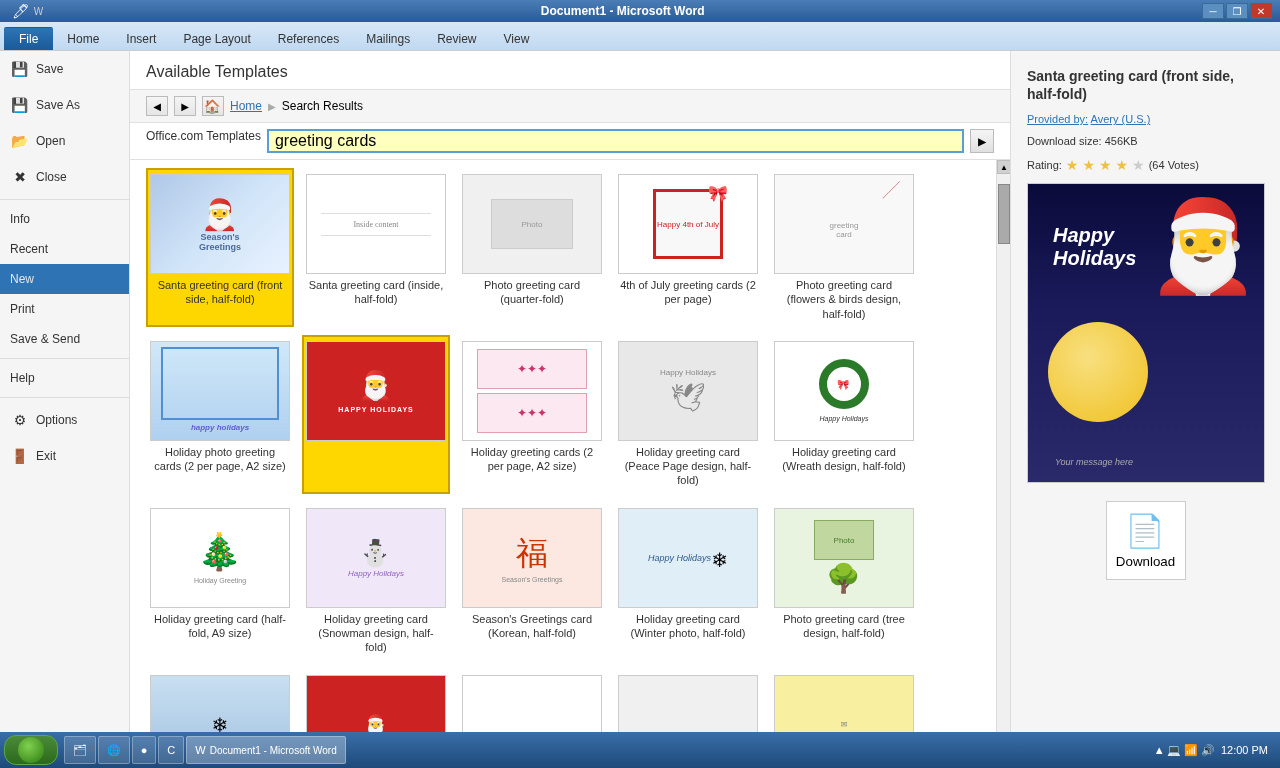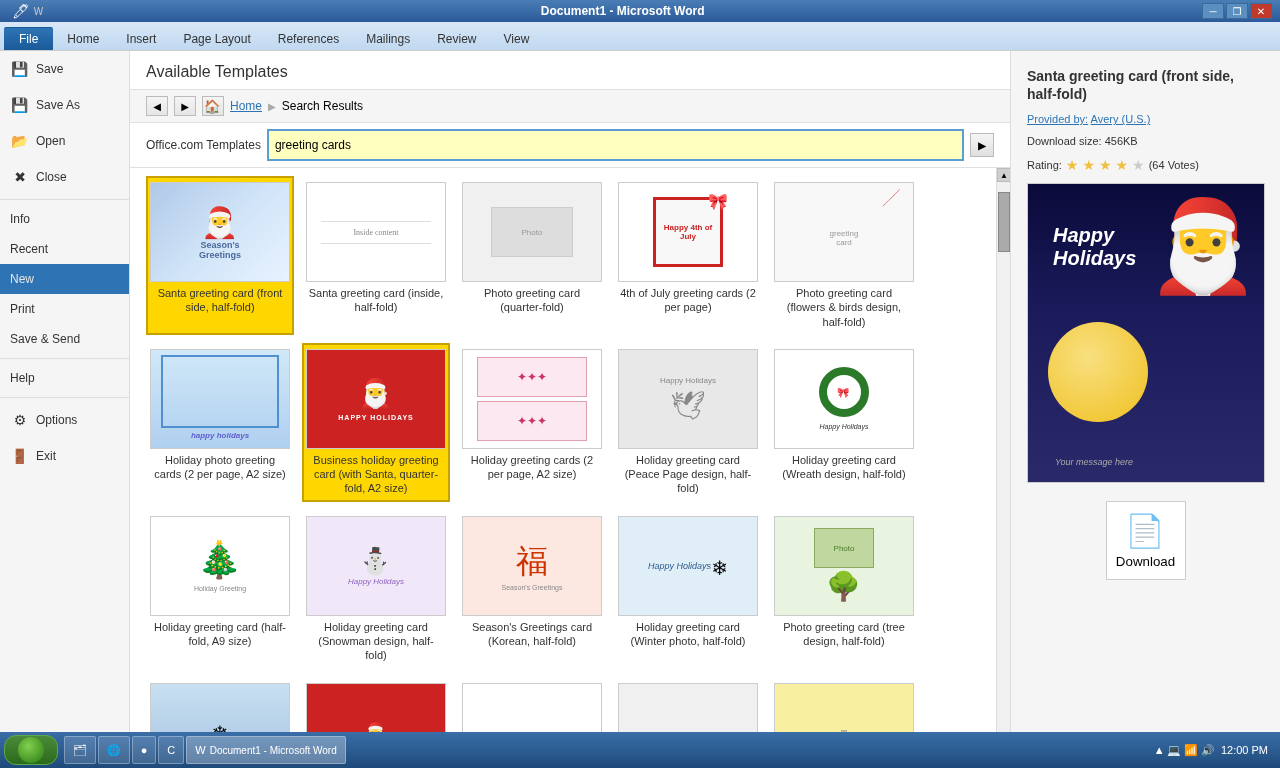--- a/index.html
+++ b/index.html
@@ -41,23 +41,23 @@
 
     
     .templates-header { padding: 12px 16px 8px; font-size: 16px; font-weight: normal; color: #333; border-bottom: 1px solid #e0e0e0; }
 
     
     .nav-bar { display: flex; align-items: center; padding: 6px 16px; background: #f5f5f5; border-bottom: 1px solid #e0e0e0; gap: 6px; }
     .nav-btn { width: 22px; height: 20px; background: linear-gradient(to bottom, #f5f5f5, #e5e5e5); border: 1px solid #bbb; cursor: pointer; display: flex; align-items: center; justify-content: center; font-size: 10px; }
     .nav-home { width: 22px; height: 20px; background: linear-gradient(to bottom, #f5f5f5, #e5e5e5); border: 1px solid #bbb; cursor: pointer; display: flex; align-items: center; justify-content: center; }
 
     
-    .search-bar { display: flex; align-items: center; padding: 6px 16px; border-bottom: 1px solid #e0e0e0; gap: 6px; }
+    .search-bar { display: flex; padding: 6px 16px; border-bottom: 1px solid #e0e0e0; gap: 6px; }
     .search-label { font-size: 12px; color: #333; }
-    .search-input { flex: 1; height: 32px; border: 2px solid #5a9fd4; padding: 2px 6px; font-size: 12px; outline: none; background: #ffffc0; }
+    .search-input { flex: 1; height: 24px; border: 2px solid #5a9fd4; padding: 2px 6px; font-size: 16px; outline: none; background: #ffffc0; }
     .search-go { width: 24px; height: 24px; background: linear-gradient(to bottom, #f5f5f5, #e0e0e0); border: 1px solid #bbb; cursor: pointer; display: flex; align-items: center; justify-content: center; font-size: 10px; font-weight: bold; }
 
     
     .templates-area { display: flex; flex: 1; overflow: hidden; }
     .templates-grid { flex: 1; overflow-y: auto; padding: 8px 16px; }
     .templates-scroll { width: 14px; background: #f0f0f0; border-left: 1px solid #ddd; display: flex; flex-direction: column; }
     .scroll-btn { width: 14px; height: 14px; background: #d0d0d0; border: 1px solid #bbb; display: flex; align-items: center; justify-content: center; cursor: pointer; font-size: 8px; }
     .scroll-track { flex: 1; background: #f0f0f0; position: relative; }
     .scroll-thumb { position: absolute; top: 10px; width: 12px; height: 60px; background: #aaa; border: 1px solid #888; left: 1px; }
 
@@ -305,21 +305,21 @@
                 <div style="width:60%;height:50px;background:#ddd;border:1px solid #ccc;display:flex;align-items:center;justify-content:center;font-size:8px;color:#999;">Photo</div>
               </div>
             </div>
             <div class="template-label">Photo greeting card (quarter-fold)</div>
           </div>
 
           <div class="template-item">
             <div class="template-thumb">
               <div class="july4-thumb">
                 <div style="width:70px;height:70px;border:3px solid #cc2222;background:#f8f8f8;display:flex;align-items:center;justify-content:center;position:relative;">
-                  <div style="font-size:8px;color:#cc2222;text-align:center;font-weight:bold;">Happy 4th of July</div>
+                  <div style="font-size:8px;color:#cc2222;text-align:center;font-weight:normal;">Happy 4th of July</div>
                   <div style="position:absolute;top:-8px;right:-8px;font-size:16px;">🎀</div>
                 </div>
               </div>
             </div>
             <div class="template-label">4th of July greeting cards (2 per page)</div>
           </div>
 
           <div class="template-item">
             <div class="template-thumb">
               <div class="flowers-thumb">
@@ -345,21 +345,20 @@
             <div class="template-label">Holiday photo greeting cards (2 per page, A2 size)</div>
           </div>
 
           <div class="template-item selected">
             <div class="template-thumb">
               <div class="business-holiday-thumb">
                 <div class="bh-santa">🎅</div>
                 <div class="bh-text">HAPPY HOLIDAYS</div>
               </div>
             </div>
-            <div class="template-label">Business holiday greeting card (with Santa, quarter-fold, A2 size)</div>
           </div>
 
           <div class="template-item">
             <div class="template-thumb">
               <div class="holiday-2pp">
                 <div class="hgc-card">
                     <span class="hgc-star">✦✦✦</span>
                   </div>
                 <div class="hgc-card">
                     <span class="hgc-star">✦✦✦</span>

